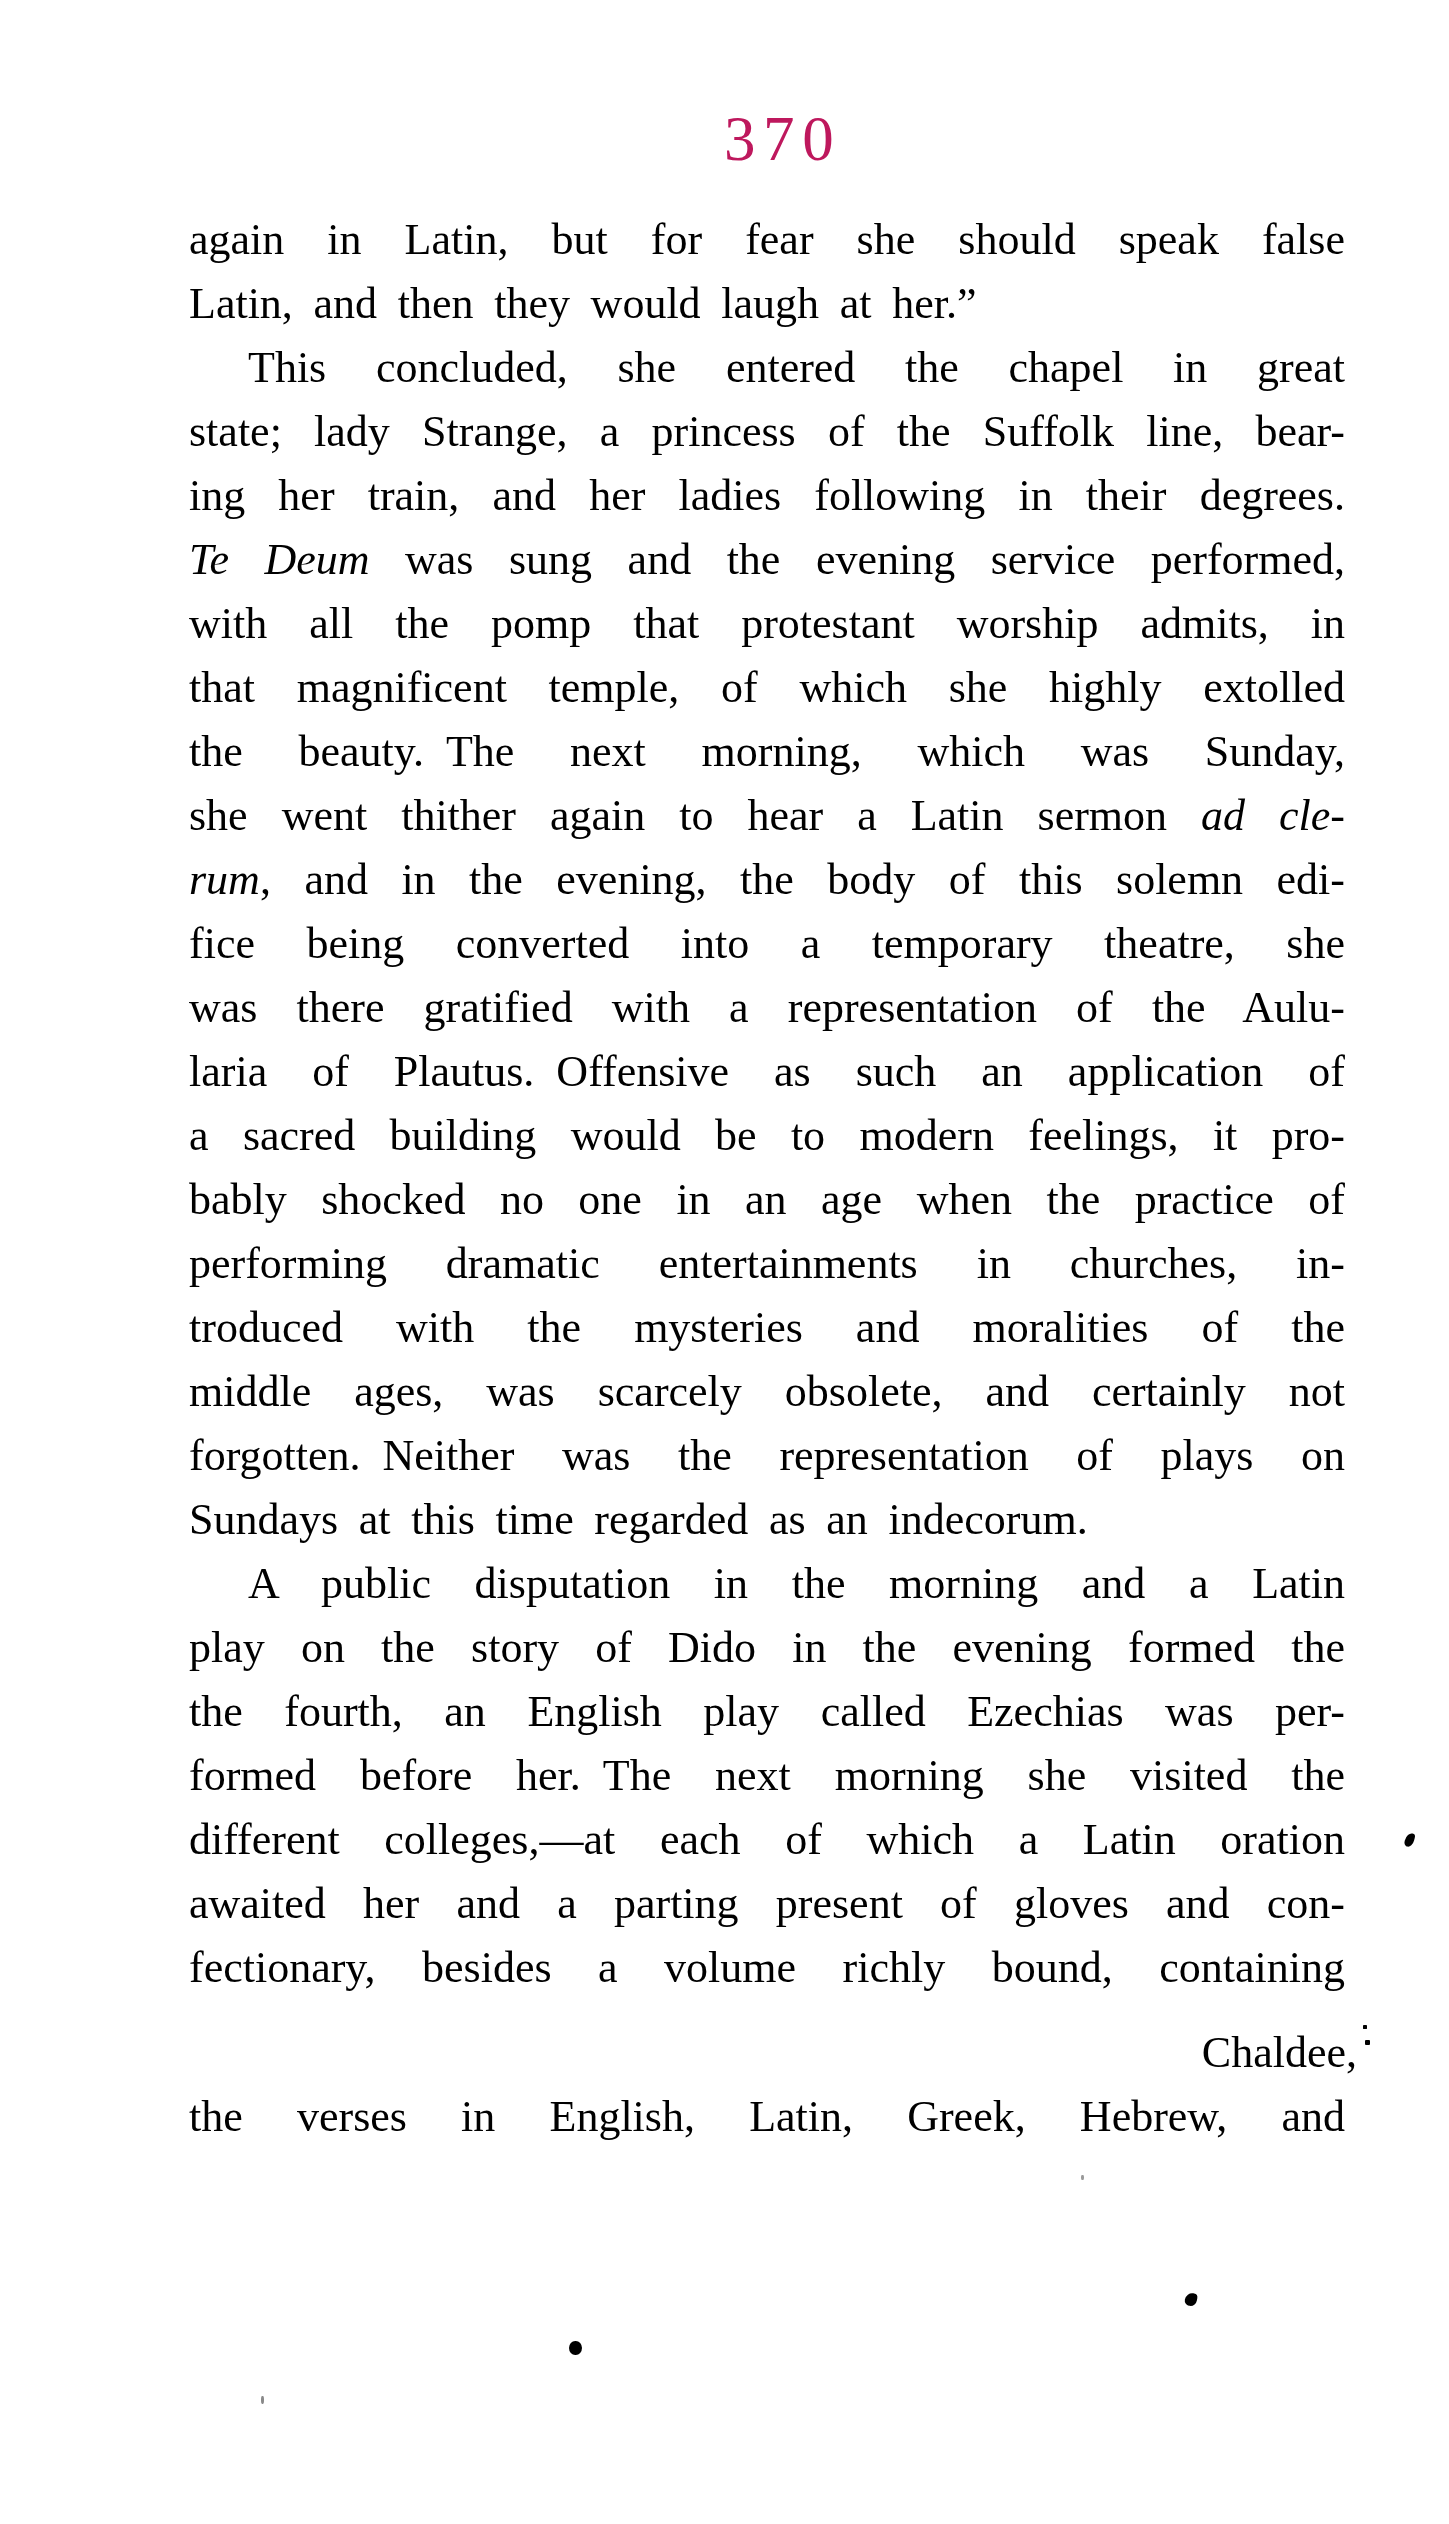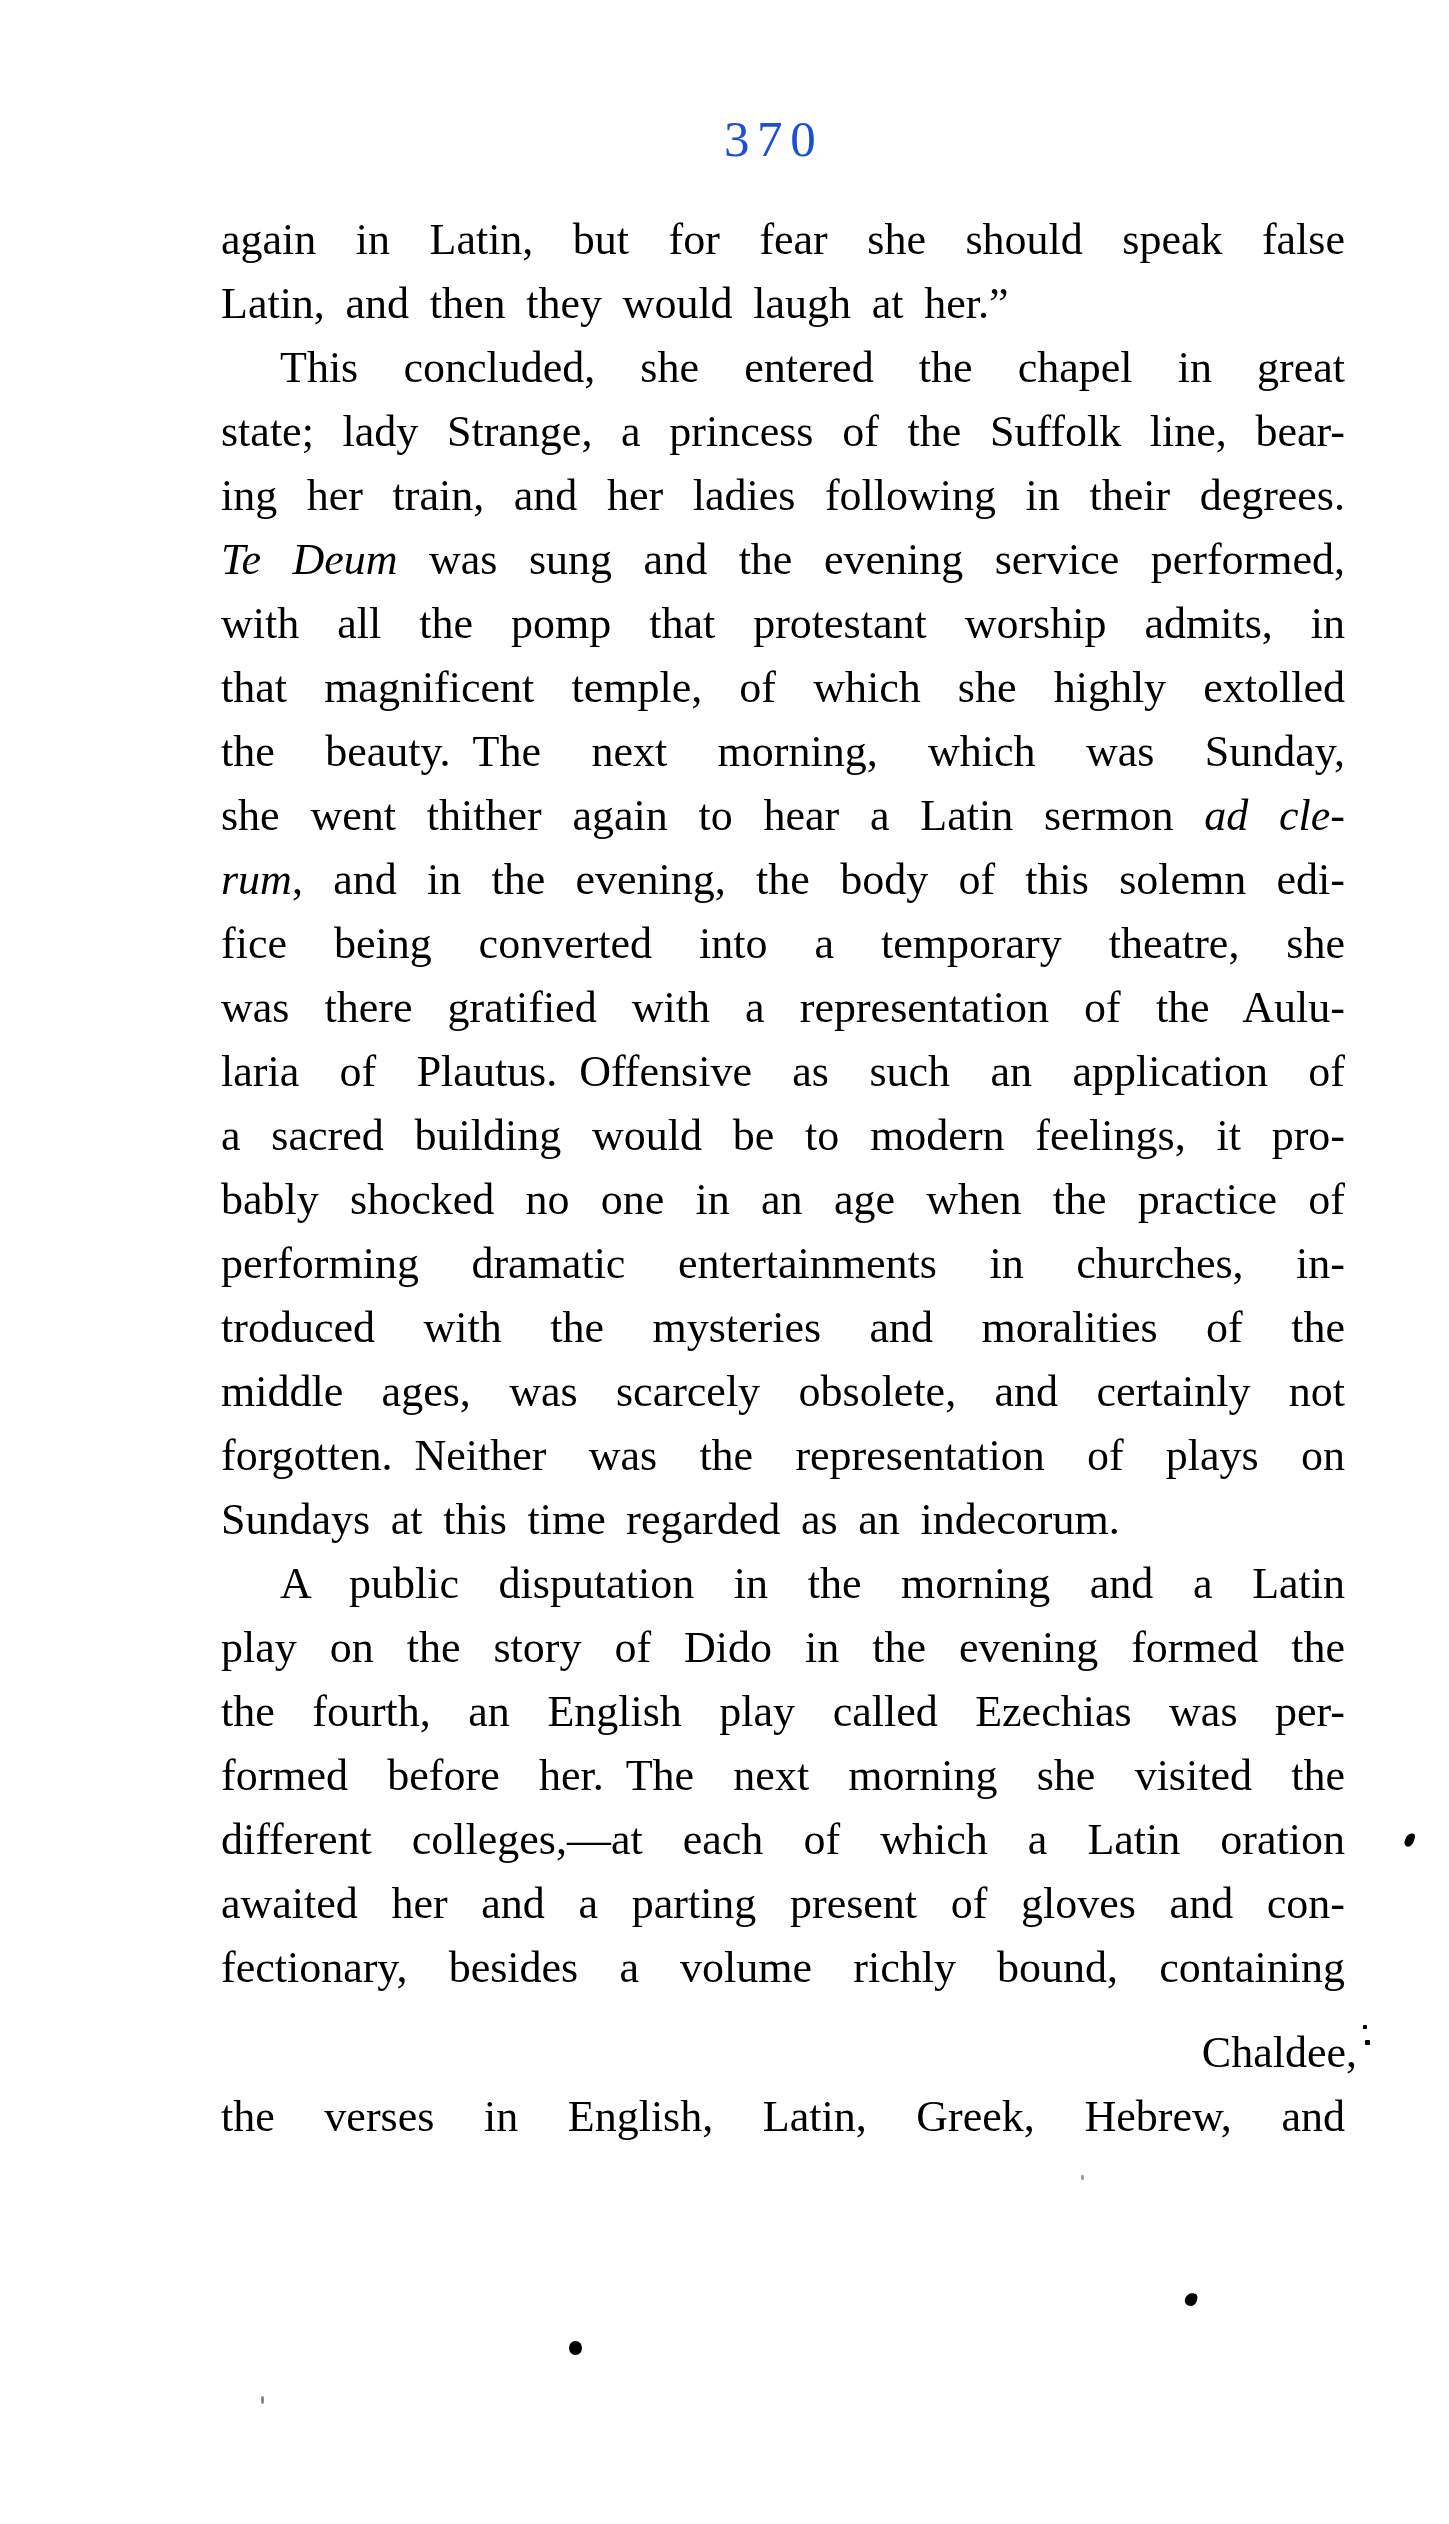--- a/index.html
+++ b/index.html
@@ -7,40 +7,39 @@
     position:relative;
     width:1450px; height:2525px;
     background:#ffffff;
     color:#000000;
     font-family:"Liberation Serif","DejaVu Serif",serif;
     overflow:hidden;
   }
   .page-number {
     position:absolute;
     top:114px; left:724px;
-    font-size:51px;
+    font-size:63px;
     line-height:51px;
     letter-spacing:7.6px;
-    color:#1d4ed8;
+    color:#be185d;
   }
   .text-block {
     position:absolute;
     left:189px; top:208px;
     width:1156px;
     font-size:44px;
     line-height:64px;
   }
   .line {
     height:64px;
     white-space:nowrap;
     text-align:justify;
     text-align-last:justify;
     text-justify:inter-word;
     word-spacing:0.02em;
-    margin-left:32px;
   }
   .line.indent { padding-left:59px; }
   .line.no-just {
     text-align:right;
     text-align-last:left;
     word-spacing:0.22em;
   }
   .line.catchword {
     text-align:right;
     text-align-last:right;

